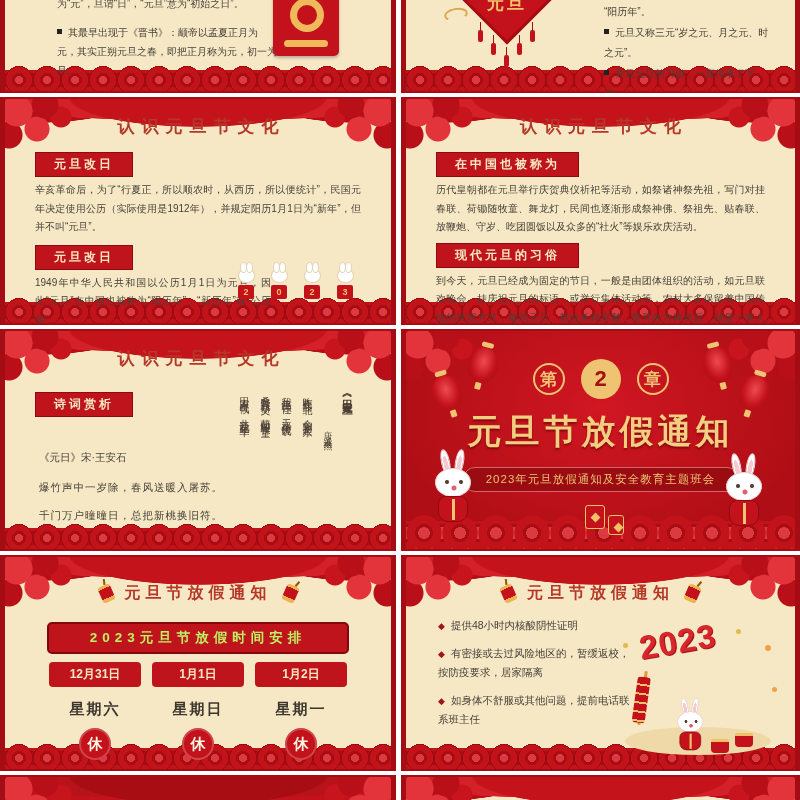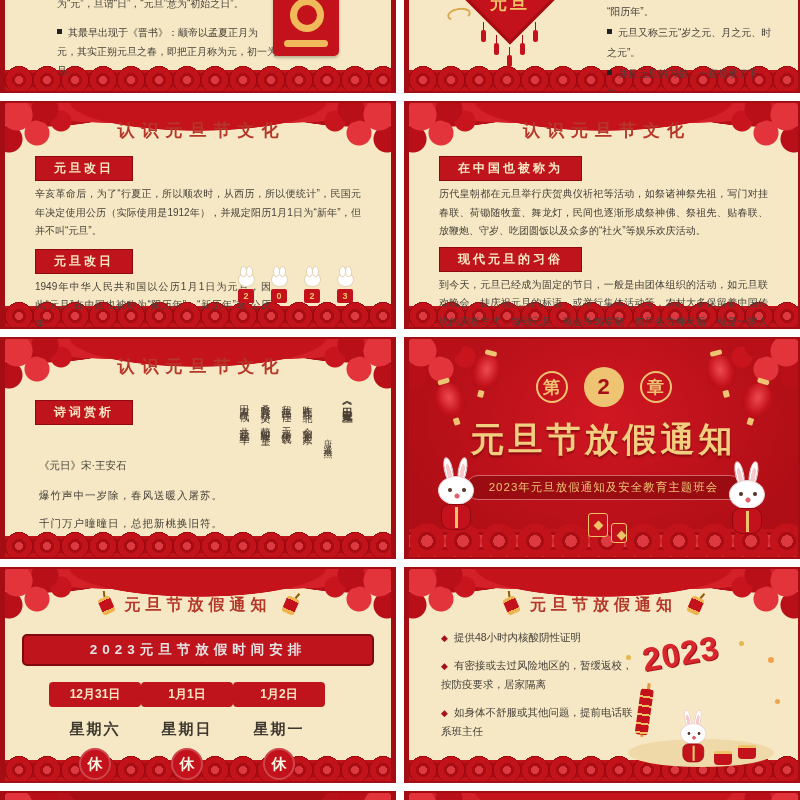--- a/index.html
+++ b/index.html
@@ -1,20 +1,20 @@
 <!DOCTYPE html>
 <html><head>
 <meta charset="utf-8">
 <style>
   html,body{margin:0;padding:0;background:#fff;}
   *{box-sizing:border-box;}
   body{font-family:"Liberation Sans","DejaVu Sans",sans-serif;}
   .sheet{width:800px;height:800px;background:#fff;display:grid;
     grid-template-columns:396px 399px;column-gap:5px;
-    grid-template-rows:93px 228px 222px 216px 25px;row-gap:4px;overflow:hidden;gap:8px;}
+    grid-template-rows:93px 228px 222px 216px 25px;row-gap:4px;overflow:hidden;}
   .slide{position:relative;background:#f6e8c4;overflow:hidden;
     border-left:5px solid #a50d14;border-right:5px solid #a50d14;
     border-top:2px solid #a50d14;border-bottom:2px solid #a50d14;}
   .slide.cut-top{border-top:none;}
   .slide.cut-bottom{border-bottom:none;}
 
   
   .curtain{position:absolute;top:0;left:0;right:0;height:30px;z-index:2;
     background-image:
       radial-gradient(ellipse 130px 30px at 50% -2px,#c5131c 98%,rgba(0,0,0,0) 100%),
@@ -143,24 +143,24 @@
     border:1px solid #efc268;border-radius:3px;}
   .packet::after{content:"";position:absolute;left:6px;top:8px;width:7px;height:7px;background:#efc268;transform:rotate(45deg);}
 
   
   .fc-title{position:relative;z-index:4;display:flex;align-items:center;justify-content:center;gap:12px;margin-top:26px;}
   .fc-title .t{font-size:16px;font-weight:bold;letter-spacing:5px;color:#b5372a;}
   .cracker{width:13px;height:17px;border-radius:3px;position:relative;
     background:linear-gradient(180deg,#eeb24f 0 3px,#c3121b 3px 13px,#eeb24f 13px);}
   .cr-l{transform:rotate(-24deg);} .cr-r{transform:rotate(24deg);}
   .cracker::before{content:"";position:absolute;top:-6px;left:60%;width:2px;height:6px;background:#8f5a00;transform:rotate(18deg);}
-  .time-banner{position:relative;z-index:4;margin:18px auto 4px;width:352px;text-align:center;
-    background:#bf141b;border:2px solid #7f070d;border-radius:5px;color:#e5e5e5;
+  .time-banner{position:relative;z-index:4;margin:18px auto 4px;width:302px;text-align:center;
+    background:#bf141b;border:2px solid #7f070d;border-radius:5px;color:#bef264;
     font-weight:bold;font-size:13.5px;letter-spacing:5px;padding:5px 0;}
-  .days{position:relative;z-index:4;display:flex;margin:16px 44px 0 44px;}
+  .days{position:relative;z-index:4;display:flex;justify-content:space-between;margin:8px 44px 0 44px;}
   .day{width:92px;text-align:center;}
   .day-date{background:#bf141b;color:#f7e9c5;font-weight:bold;font-size:12px;padding:4px 0;border-radius:4px;}
   .day-week{margin-top:13px;font-size:15px;font-weight:bold;color:#3c362e;letter-spacing:2px;}
   .day-mark{margin:9px auto 0;width:32px;height:32px;background:#c3121b;border-radius:50%;
     color:#fdf6e3;font-weight:bold;font-size:15px;line-height:32px;text-align:center;
     box-shadow:inset 0 0 0 2px rgba(255,255,255,.22);}
 
   .bullets{position:relative;z-index:4;margin:12px 0 0 32px;width:200px;font-size:10.5px;color:#46413a;line-height:1.8;}
   .bullet{margin-top:9px;}
   .illus{position:absolute;z-index:4;right:14px;top:66px;width:170px;height:134px;}

